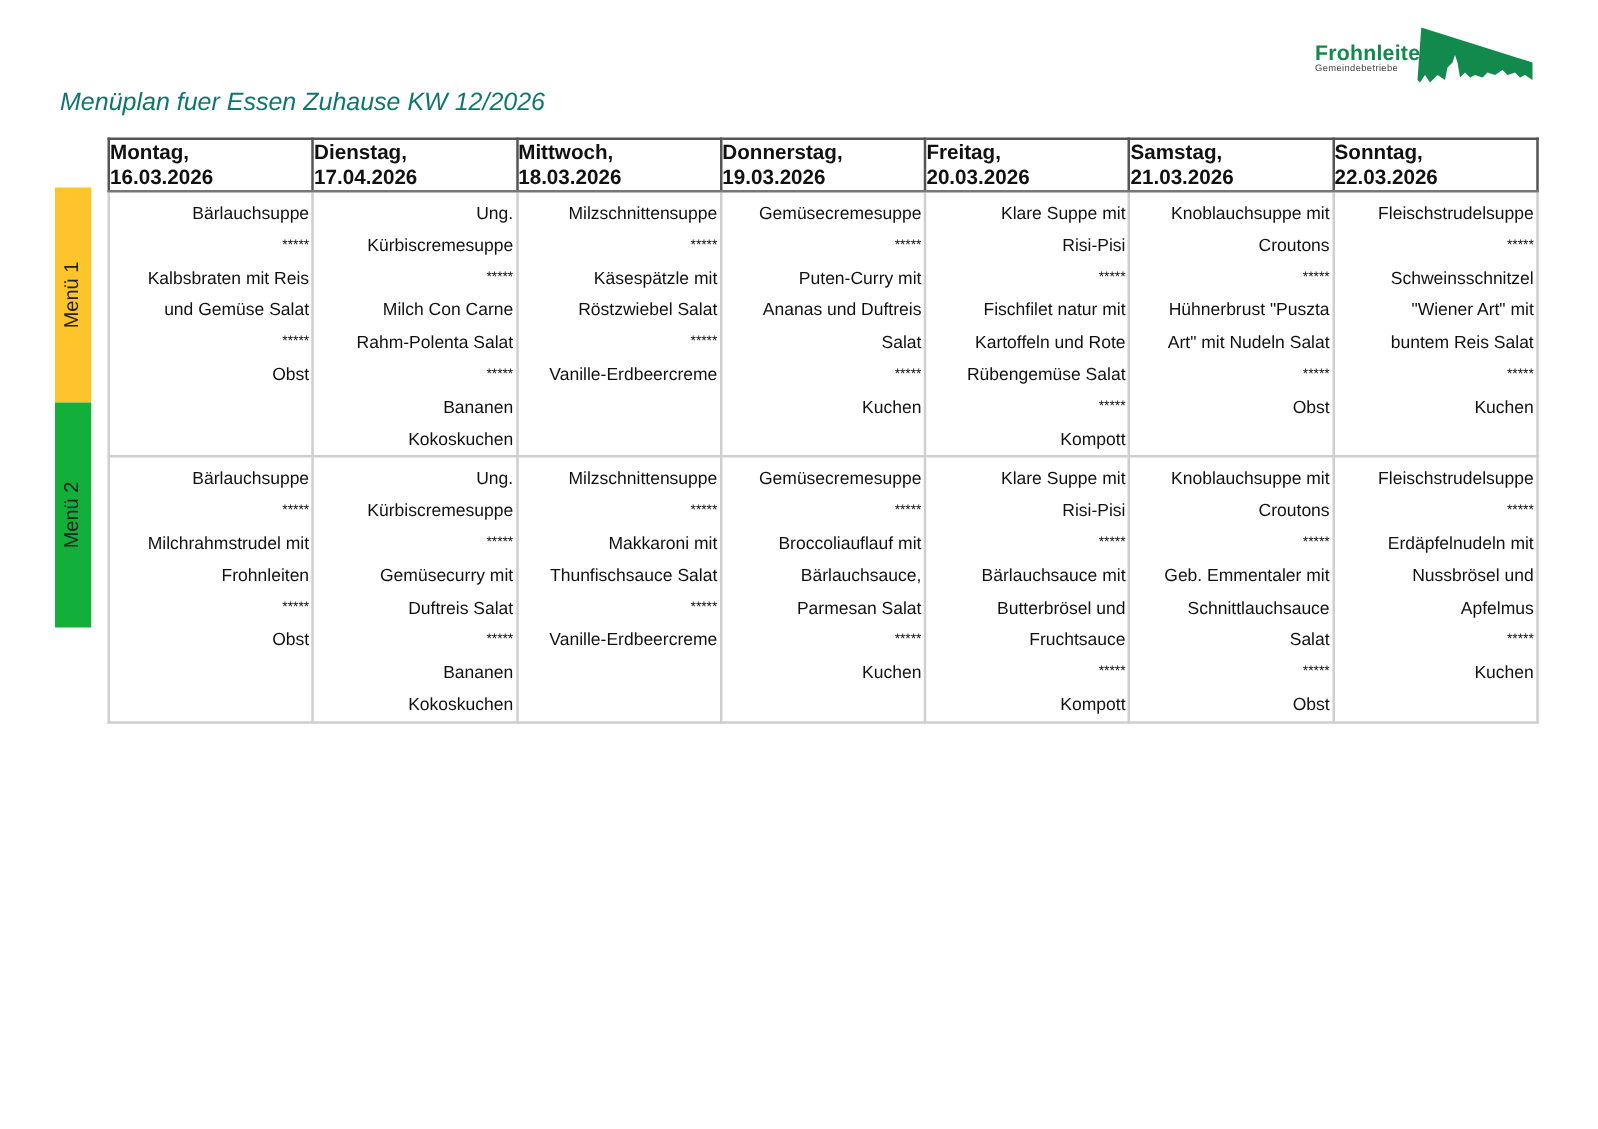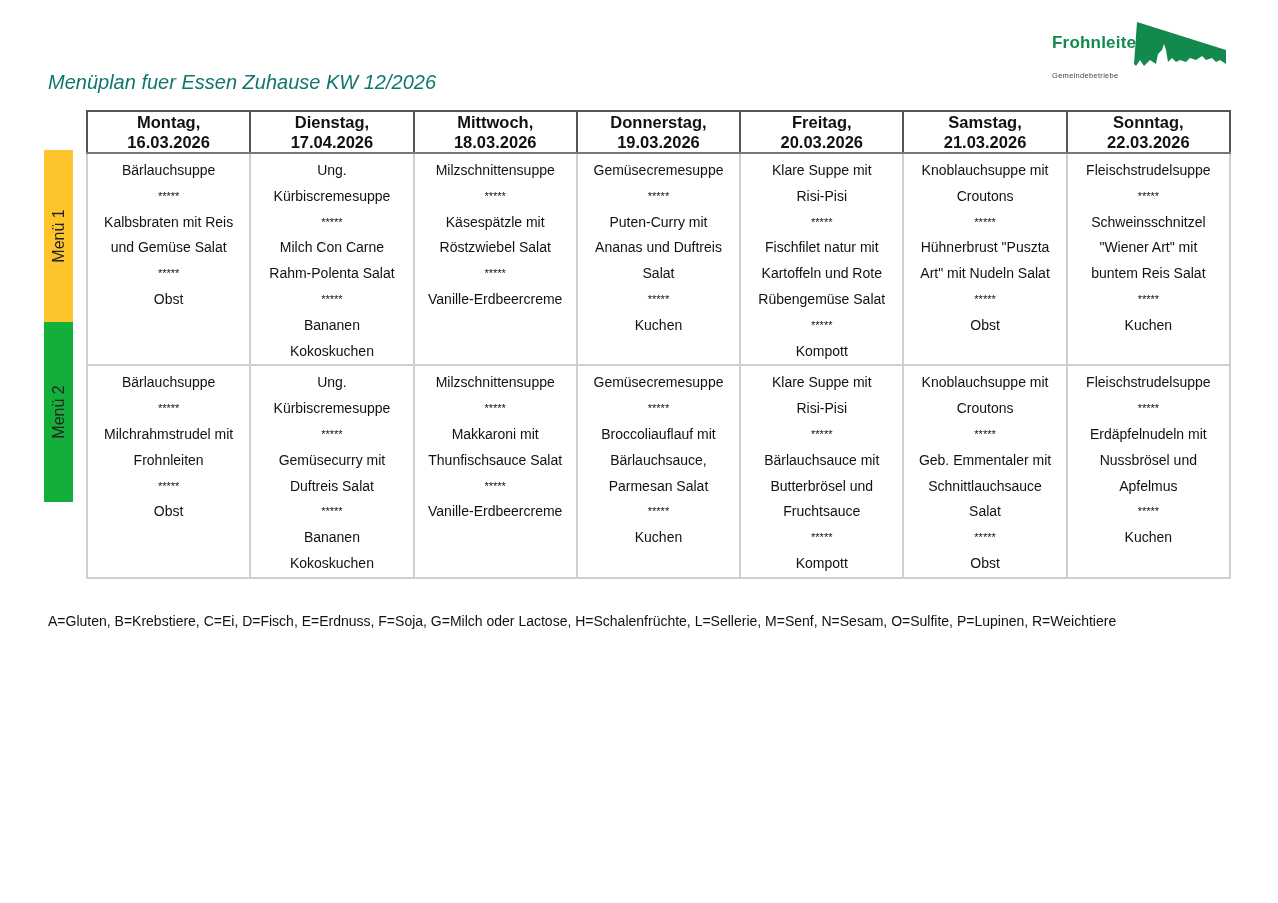--- a/index.html
+++ b/index.html
@@ -1,33 +1,33 @@
 <!DOCTYPE html>
 <html><head>
 <meta charset="utf-8">
 <style>
   html, body { margin: 0; padding: 0; background: #ffffff; }
   body { width: 1278px; height: 903px; position: relative; overflow: hidden;
          font-family: "Liberation Sans", sans-serif; color: #111; }
   .logo { position: absolute; left: 1052px; top: 20px; width: 180px; height: 48px; }
   .logo-text { position: absolute; left: 0; top: 16px; }
   .logo-name { font-size: 17px; color: #138a4d; font-weight: bold; line-height: 14px; letter-spacing: 0.2px; }
-  .logo-sub { font-size: 7.5px; color: #444; line-height: 10px; letter-spacing: 0.3px; margin-top: 21px; }
+  .logo-sub { font-size: 7.5px; color: #444; line-height: 10px; letter-spacing: 0.3px; }
   .logo-shape { position: absolute; left: 80px; top: 0; }
   .title { position: absolute; left: 48px; top: 71px; font-size: 20px; font-style: italic;
            color: #0f766e; white-space: nowrap; }
   .side-bar { position: absolute; left: 44px; width: 29px; display: flex; align-items: center; justify-content: center; }
   .side-bar span { transform: rotate(-90deg); white-space: nowrap; font-size: 16px; color: #222; }
   .bar1 { top: 150px; height: 172px; background: #fdc52b; }
   .bar2 { top: 322px; height: 180px; background: #12b03b; }
   table.menu { position: absolute; left: 86px; top: 110px; width: 1145px;
                border-collapse: collapse; table-layout: fixed; }
   table.menu th { border: 2px solid #555; border-bottom: 2px solid #777; height: 40px;
-                  font-size: 16.5px; font-weight: bold; line-height: 20px; padding: 0; text-align: center; }
-  table.menu td { border: 2px solid #cfcfcf; vertical-align: top; text-align: center;
+                  font-size: 16.5px; font-weight: bold; line-height: 20px; padding: 0; text-align: left; }
+  table.menu td { border: 2px solid #cfcfcf; vertical-align: top; text-align: right;
                   padding: 4px 2px 0 2px; font-size: 14px; line-height: 25.8px; }
   table.menu tr.r1 td { height: 202px; }
   table.menu tr.r2 td { height: 202px; }
   .line { display: block; white-space: nowrap; }
   .stars { font-size: 11px; }
   .footer { position: absolute; left: 48px; top: 611px; font-size: 14px; line-height: 21px; color: #111; white-space: nowrap; }
 </style>
 </head>
 <body>
 
@@ -212,14 +212,13 @@
           <span class="line">Nussbrösel und</span>
           <span class="line">Apfelmus</span>
           <span class="line stars">*****</span>
           <span class="line">Kuchen</span>
         </td>
       </tr>
   </tbody>
 </table>
 
 <div class="footer">
-  <div>A=Gluten, B=Krebstiere, C=Ei, D=Fisch, E=Erdnuss, F=Soja, G=Milch oder Lactose, H=Schalenfrüchte, L=Sellerie, M=Senf, N=Sesam, O=Sulfite, P=Lupinen, R=Weichtiere</div>
 </div>
 
 </body></html>

